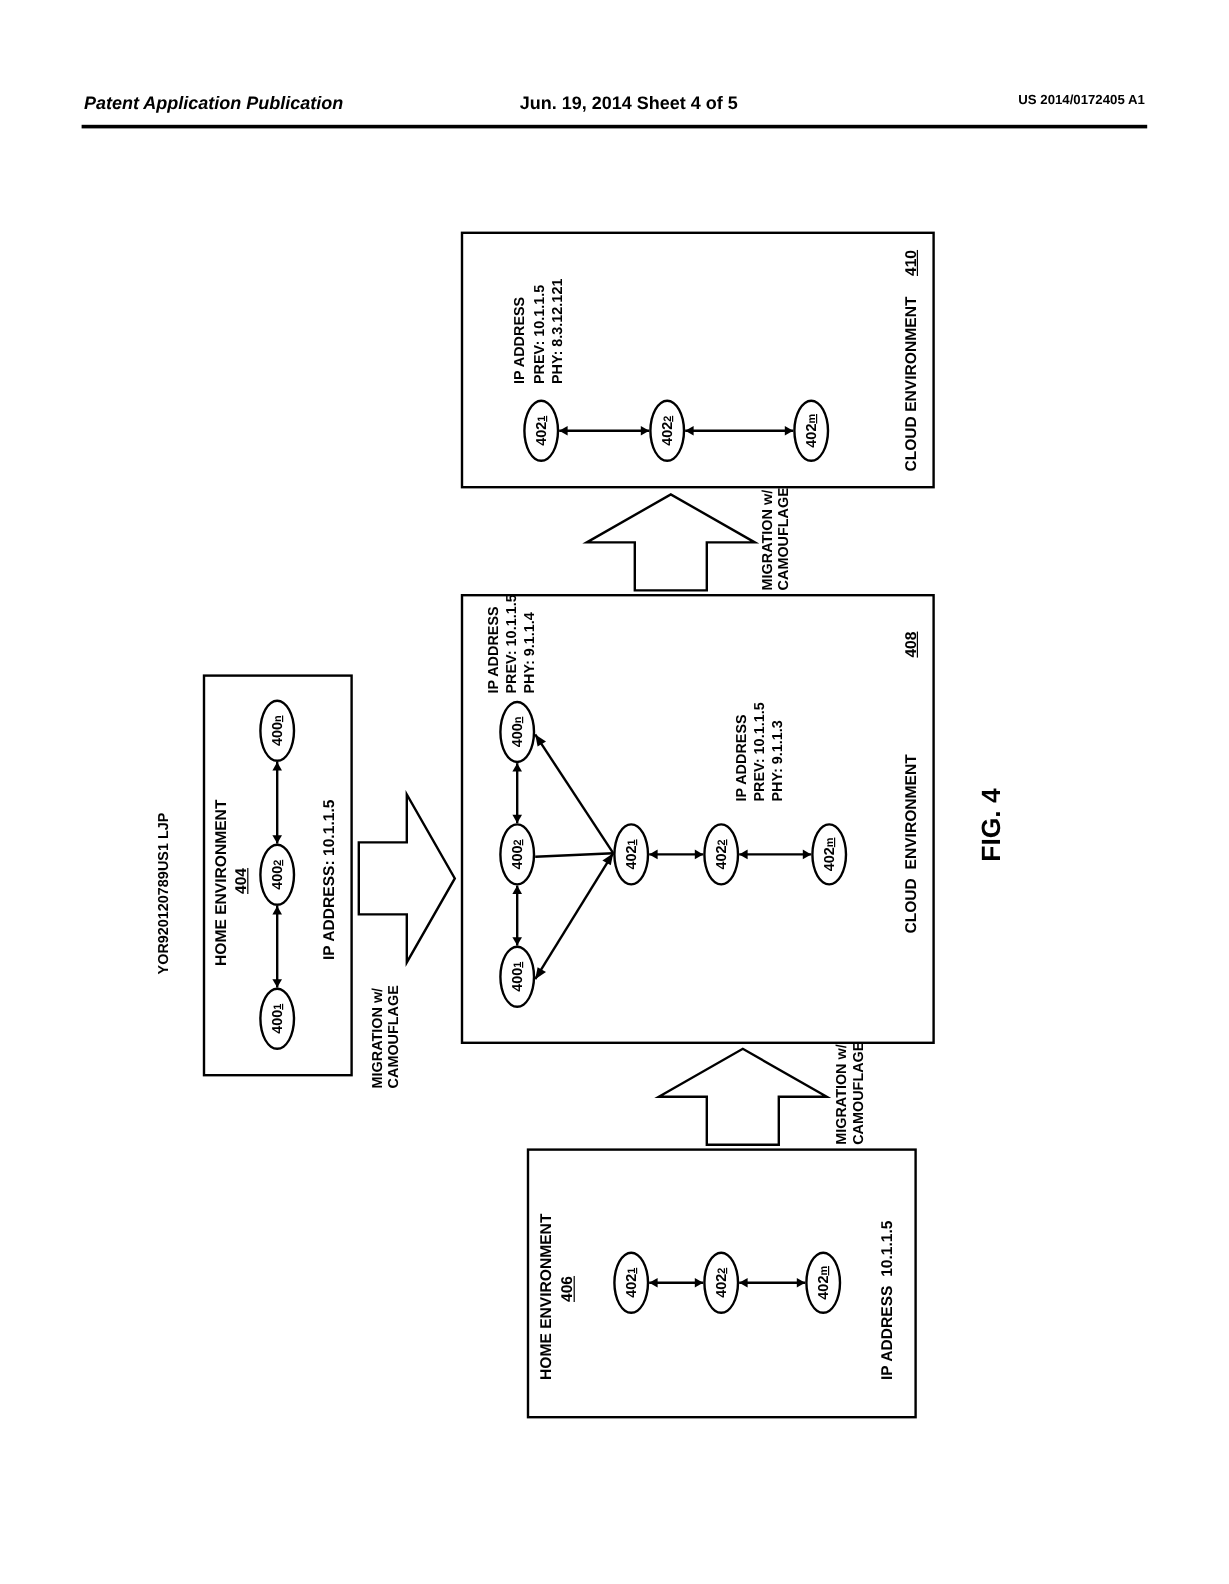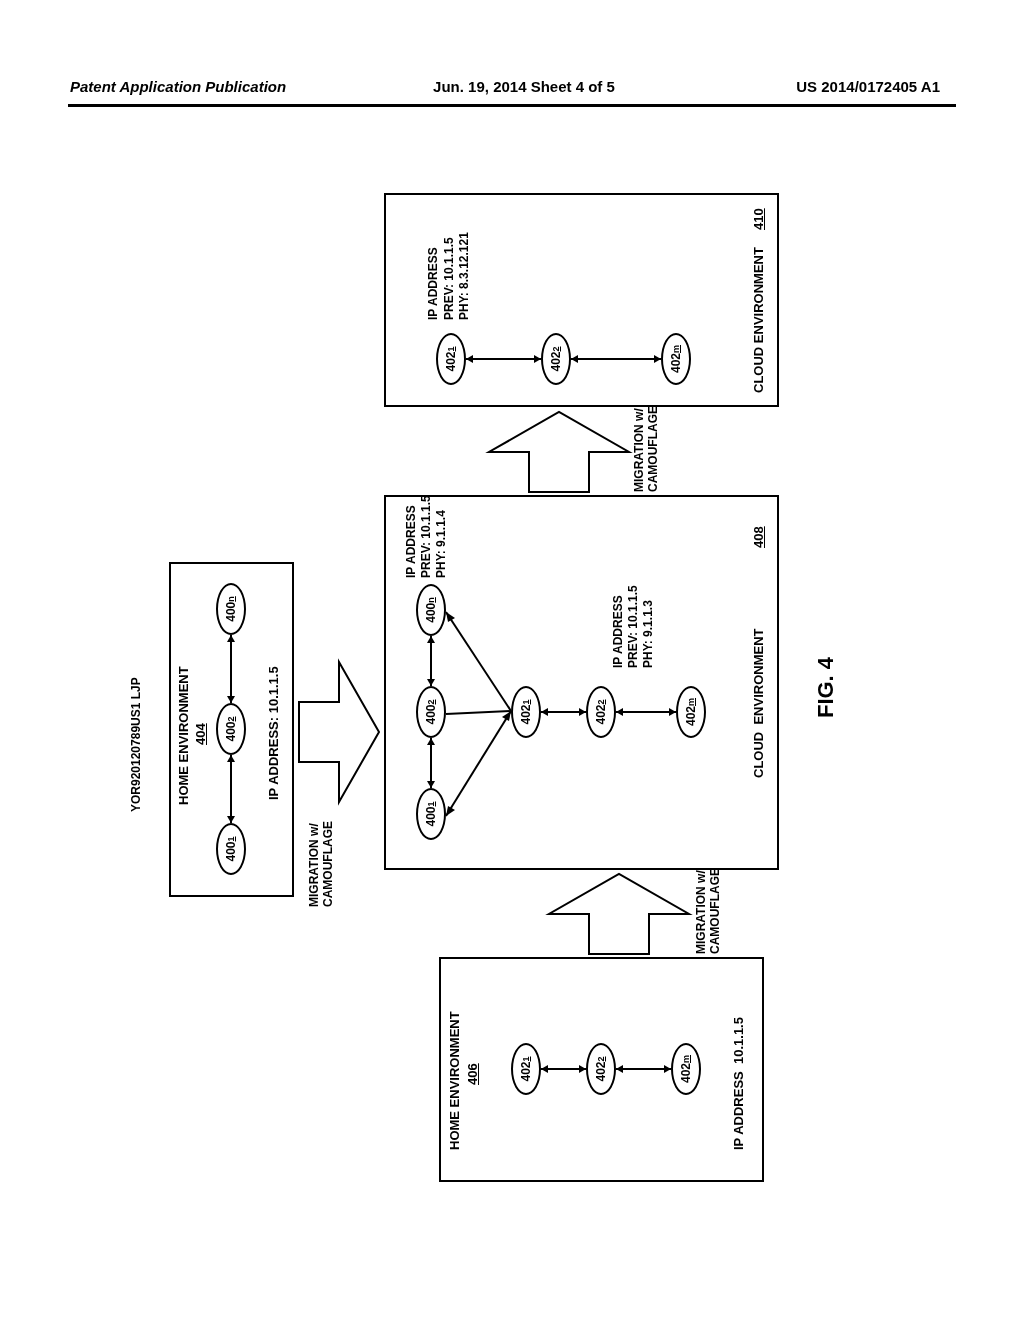--- a/index.html
+++ b/index.html
@@ -1,21 +1,21 @@
 <!DOCTYPE html>
 <html><head>
 <meta charset="utf-8">
 <style>
   * { box-sizing: border-box; margin: 0; padding: 0; }
   body { font-family: Arial, sans-serif; width: 1024px; height: 1320px; background: #fff; position: relative; }
   .page { position: relative; width: 1024px; height: 1320px; margin-top: 28px; }
   .header { position: absolute; top: 50px; left: 0; width: 100%; }
   .header-left { position: absolute; left: 70px; font-size: 15px; font-style: italic; font-weight: bold; }
   .header-center { position: absolute; left: 0; width: 100%; text-align: center; font-size: 15px; font-weight: bold; padding-left: 24px; }
-  .header-right { position: absolute; right: 84px; font-size: 15px; font-weight: bold; }
+  .header-right { position: absolute; right: 70px; font-size: 11px; font-weight: bold; }
   .rule { position: absolute; top: 76px; left: 68px; width: 888px; height: 3px; background: #000; }
   .diagram-wrap { position: absolute; top: 165px; left: 129px; width: 765px; height: 989px; }
   .diagram { position: absolute; transform: rotate(-90deg); transform-origin: center center; width: 989px; height: 765px; left: -112px; top: 112px; }
   .box { position: absolute; border: 2px solid #000; background: #fff; }
   .oval { position: absolute; border: 2px solid #000; border-radius: 50%; display: flex; align-items: center; justify-content: center; font-size: 12px; font-weight: bold; background: #fff; }
   .oval sub { font-size: 9px; text-decoration: underline; }
   .label { position: absolute; font-size: 13px; font-weight: bold; white-space: pre; }
   .label-sm { font-size: 12px; }
   .ref { text-decoration: underline; }
   .fig { position: absolute; bottom: 0; left: 0; width: 100%; text-align: center; font-size: 22px; font-weight: bold; }

